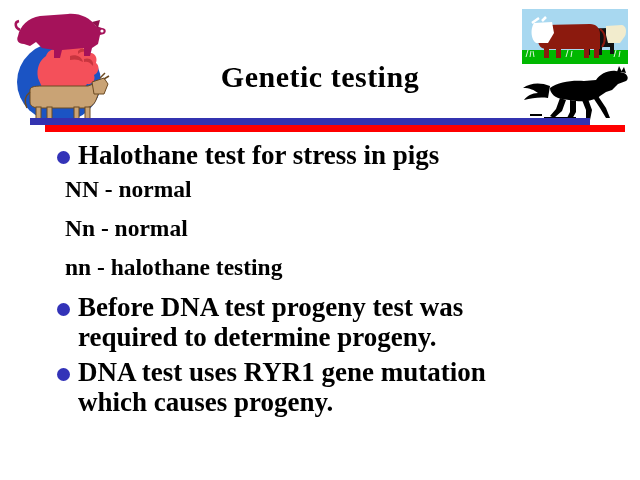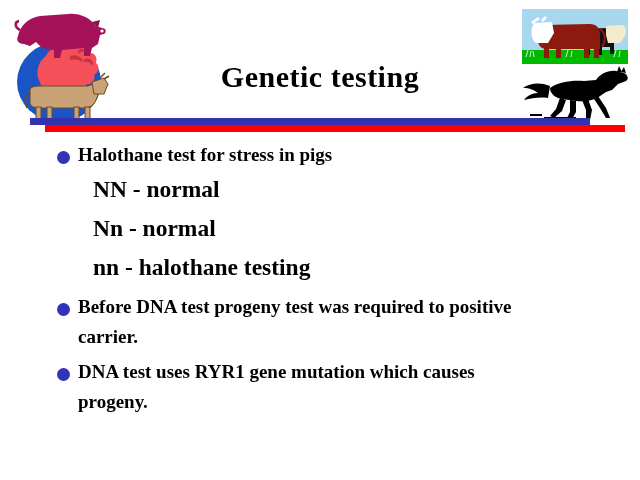--- a/index.html
+++ b/index.html
@@ -112,28 +112,28 @@
     position: absolute;
     left: 57px;
     top: 11px;
     width: 13px;
     height: 13px;
     border-radius: 50%;
     background: #3333b8;
   }
   .bullet-text {
     display: block;
-    font-size: 19px;
+    font-size: 27px;
     font-weight: bold;
     color: #000000;
     line-height: 30px;
     padding-right: 110px;
   }
   .sub-row {
-    padding-left: 93px;
+    padding-left: 65px;
     padding-right: 100px;
   }
   .sub-text {
     display: block;
     font-size: 23.5px;
     font-weight: bold;
     color: #000000;
     line-height: 39px;
   }
   .gap-sm { height: 5px; }
@@ -264,21 +264,21 @@
       <span class="sub-text">Nn - normal</span>
     </div>
     <div class="sub-row">
       <span class="sub-text">nn - halothane testing</span>
     </div>
 
     <div class="gap-sm"></div>
 
     <div class="bullet-row">
       <span class="dot" style="background: rgb(51, 51, 184);"></span>
-      <span class="bullet-text">Before DNA test progeny test was required to positive carrier.</span>
+      <span class="bullet-text">Before DNA test progeny test was required to determine progeny.</span>
     </div>
 
     <div class="gap-sm"></div>
 
     <div class="bullet-row">
       <span class="dot" style="background: rgb(51, 51, 184);"></span>
       <span class="bullet-text">DNA test uses RYR1 gene mutation which causes progeny.</span>
     </div>
 
   </div>

